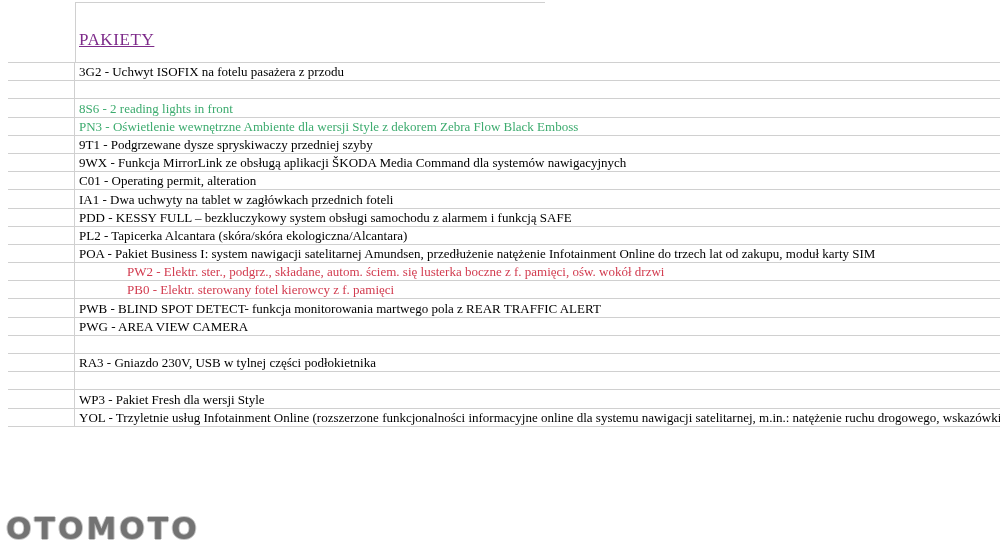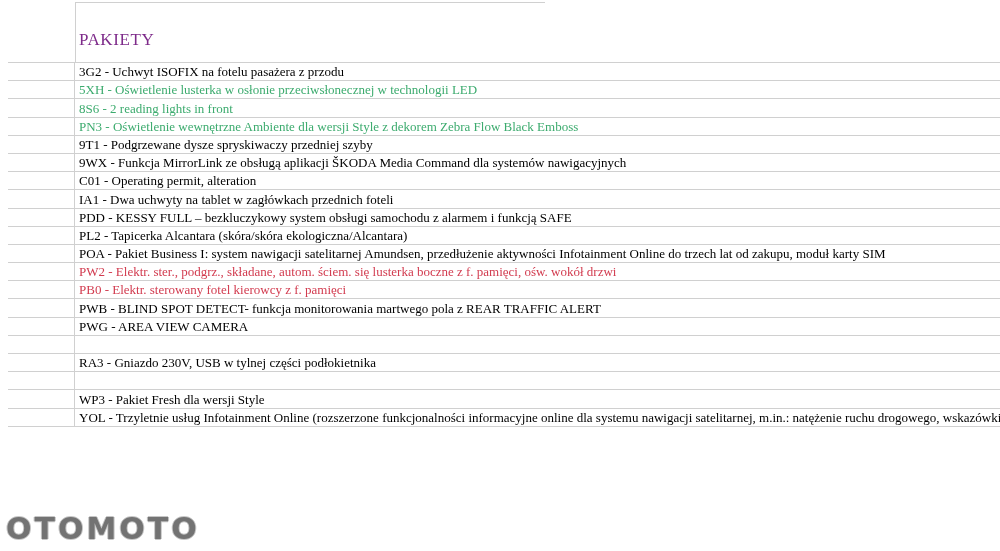--- a/index.html
+++ b/index.html
@@ -37,20 +37,21 @@
   }
   .page-title{
     position:absolute;
     left:79px;
     top:30px;
     font-size:17px;
     font-weight:normal;
     letter-spacing:0.6px;
     color:var(--title-color);
     margin:0;
+    text-decoration:underline;
   }
   .table-body{
     position:absolute;
     left:8px;
     top:62px;
     right:0;
     border-top:1px solid var(--border);
   }
   .row{
     display:flex;
@@ -70,21 +71,21 @@
     flex:1;
     min-width:0;
     padding-left:4px;
     font-size:13px;
     line-height:17px;
     white-space:nowrap;
     overflow:hidden;
   }
   .c-black{color:var(--text);}
   .c-green{color:var(--green);}
-  .c-red{color:var(--red);}
+  .c-red{color:var(--red);margin-left:48px;}
   .watermark{
     position:absolute;
     left:6px;
     top:511px;
     font-family:"DejaVu Sans", sans-serif;
     font-weight:bold;
     font-size:30px;
     letter-spacing:3px;
     color:#737373;
     text-shadow:
@@ -106,21 +107,20 @@
   <h2 class="page-title">PAKIETY</h2>
 
   <div class="table-body">
   <div class="row">
     <div class="cell-index"></div>
     <div class="cell-text c-black">3G2 - Uchwyt ISOFIX na fotelu pasażera z przodu</div>
   </div>
 
   <div class="row">
     <div class="cell-index"></div>
-    <div class="cell-text c-green">5XH - Oświetlenie lusterka w osłonie przeciwsłonecznej w technologii LED</div>
   </div>
 
   <div class="row">
     <div class="cell-index"></div>
     <div class="cell-text c-green">8S6 - 2 reading lights in front</div>
   </div>
 
   <div class="row">
     <div class="cell-index"></div>
     <div class="cell-text c-green">PN3 - Oświetlenie wewnętrzne Ambiente dla wersji Style z dekorem Zebra Flow Black Emboss</div>
@@ -151,21 +151,21 @@
     <div class="cell-text c-black">PDD - KESSY FULL – bezkluczykowy system obsługi samochodu  z alarmem i funkcją SAFE</div>
   </div>
 
   <div class="row">
     <div class="cell-index"></div>
     <div class="cell-text c-black">PL2 - Tapicerka Alcantara (skóra/skóra ekologiczna/Alcantara)</div>
   </div>
 
   <div class="row">
     <div class="cell-index"></div>
-    <div class="cell-text c-black">POA - Pakiet Business I: system nawigacji satelitarnej Amundsen, przedłużenie aktywności Infotainment Online do trzech lat od zakupu, moduł karty SIM</div>
+    <div class="cell-text c-black">POA - Pakiet Business I: system nawigacji satelitarnej Amundsen, przedłużenie natężenie Infotainment Online do trzech lat od zakupu, moduł karty SIM</div>
   </div>
 
   <div class="row">
     <div class="cell-index"></div>
     <div class="cell-text c-red">PW2 - Elektr. ster., podgrz., składane, autom. ściem. się lusterka boczne z f. pamięci,  ośw. wokół drzwi</div>
   </div>
 
   <div class="row">
     <div class="cell-index"></div>
     <div class="cell-text c-red">PB0 - Elektr. sterowany fotel kierowcy z f. pamięci</div>

